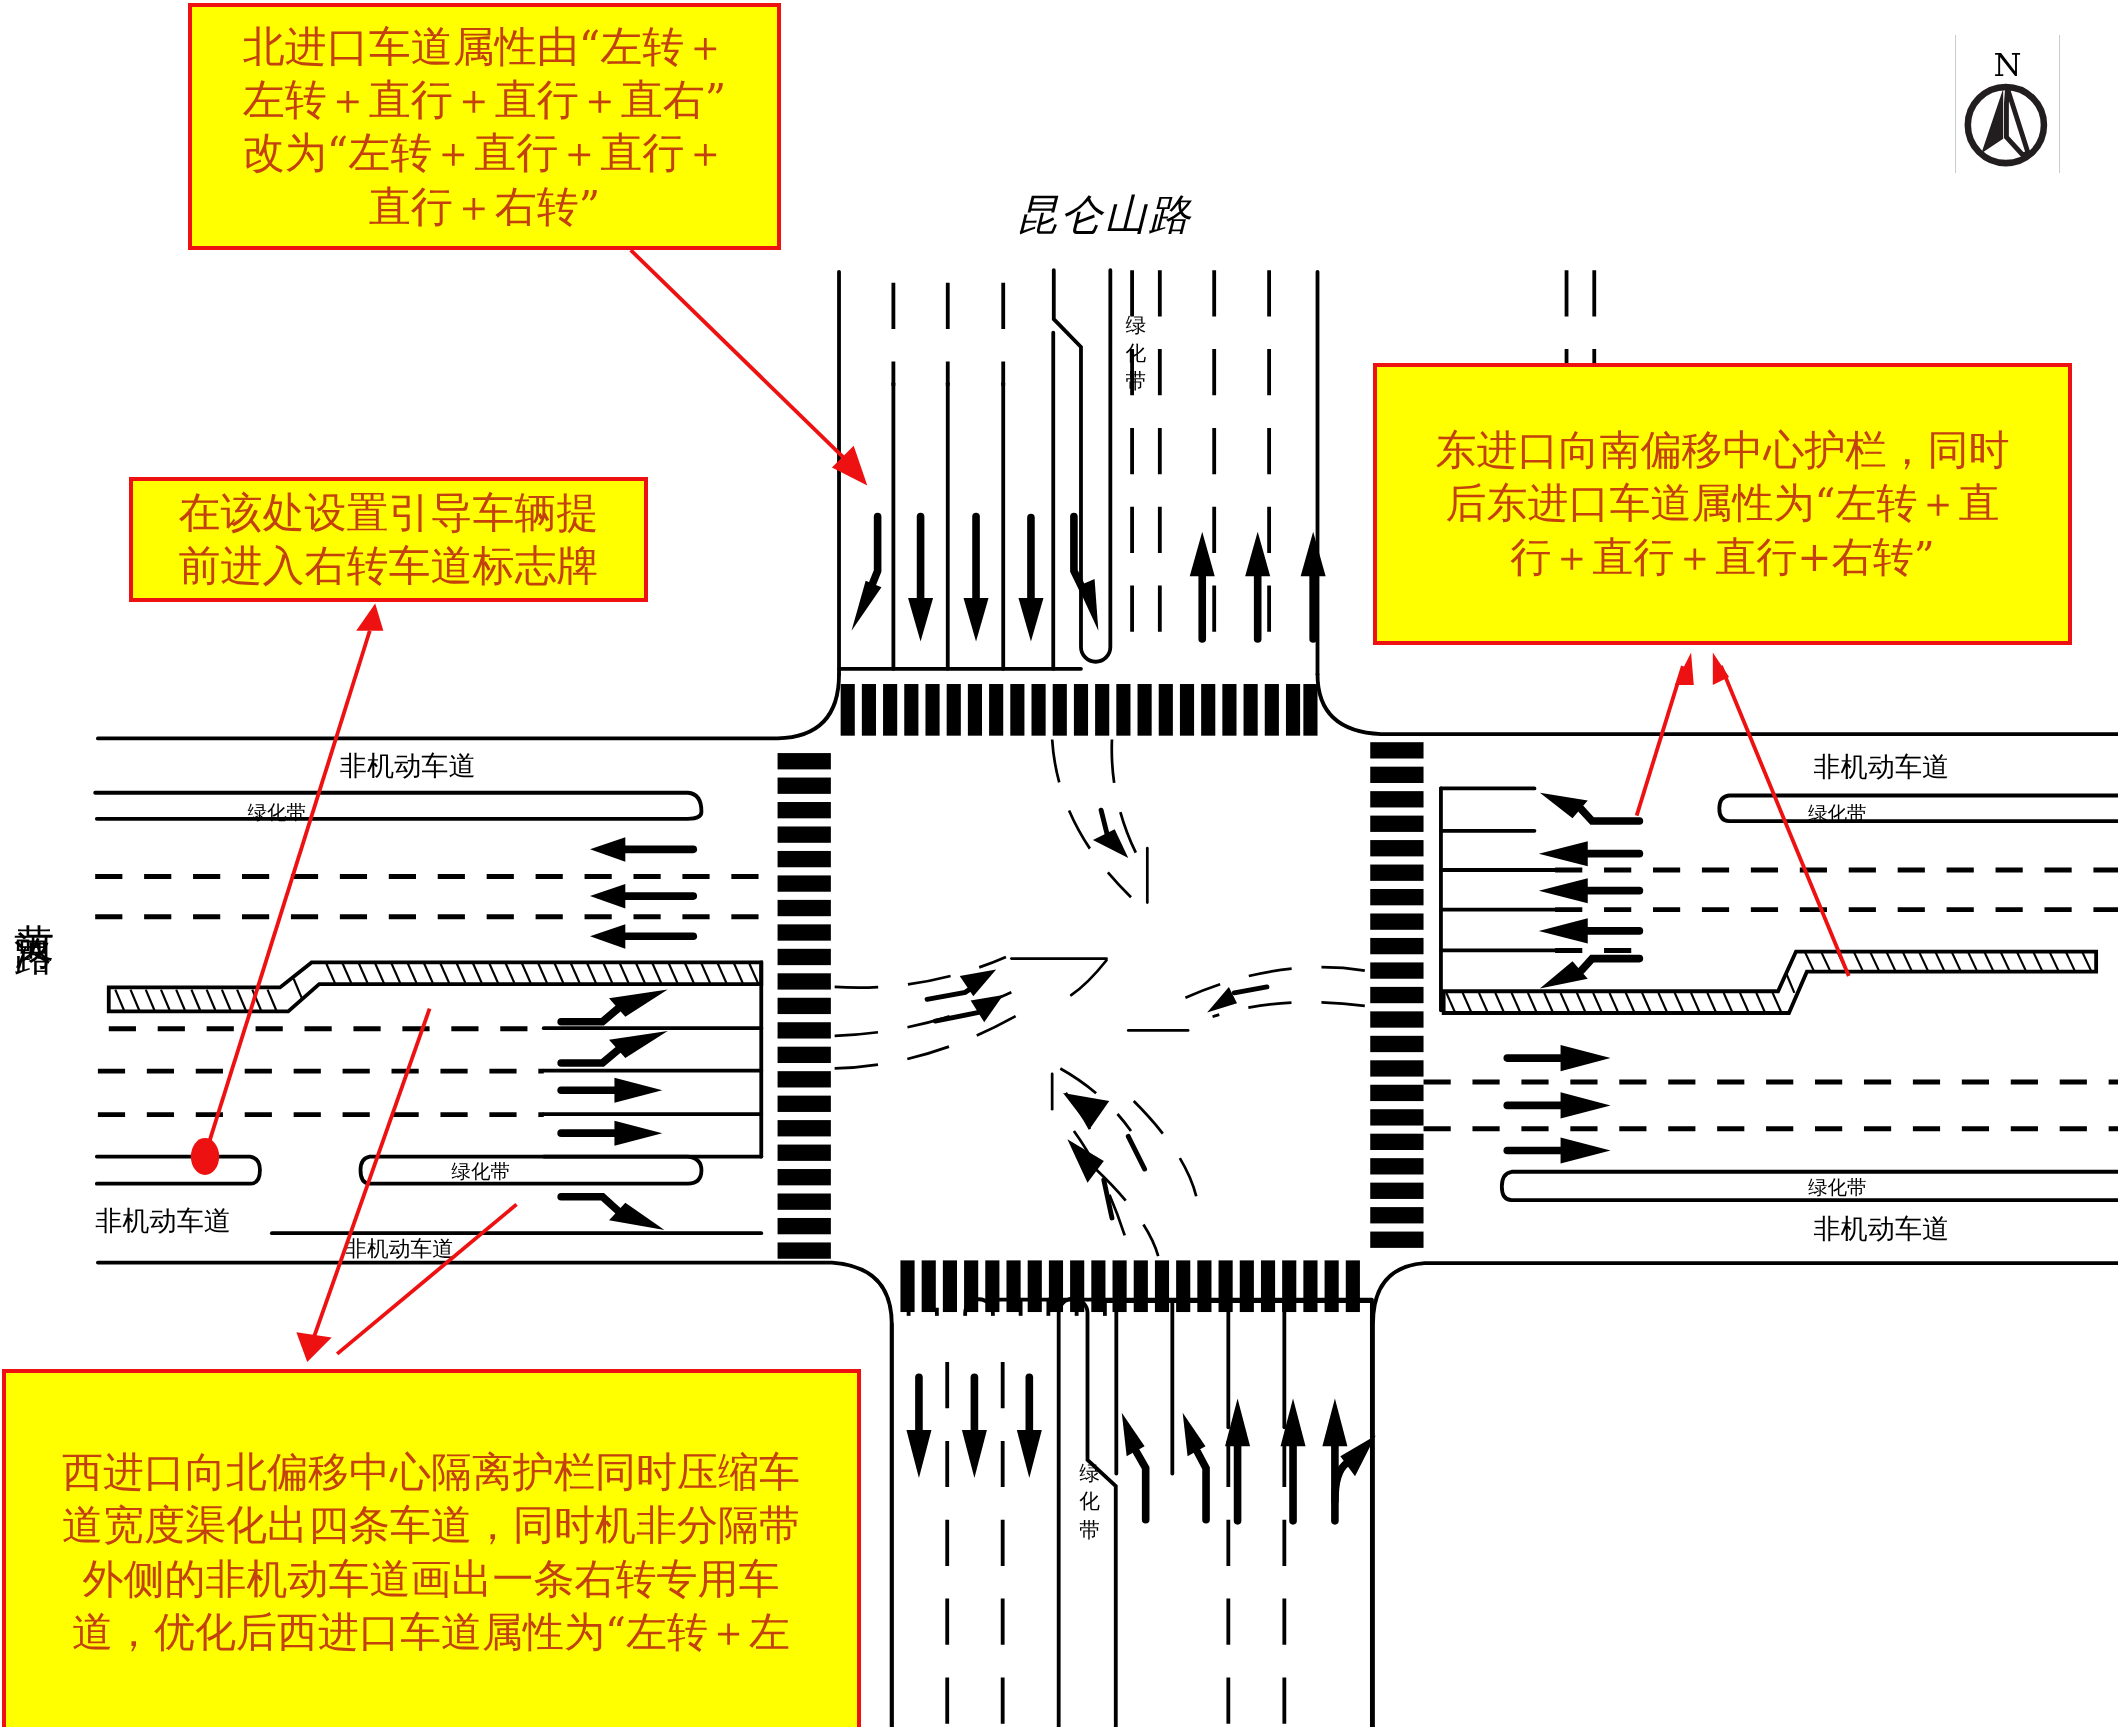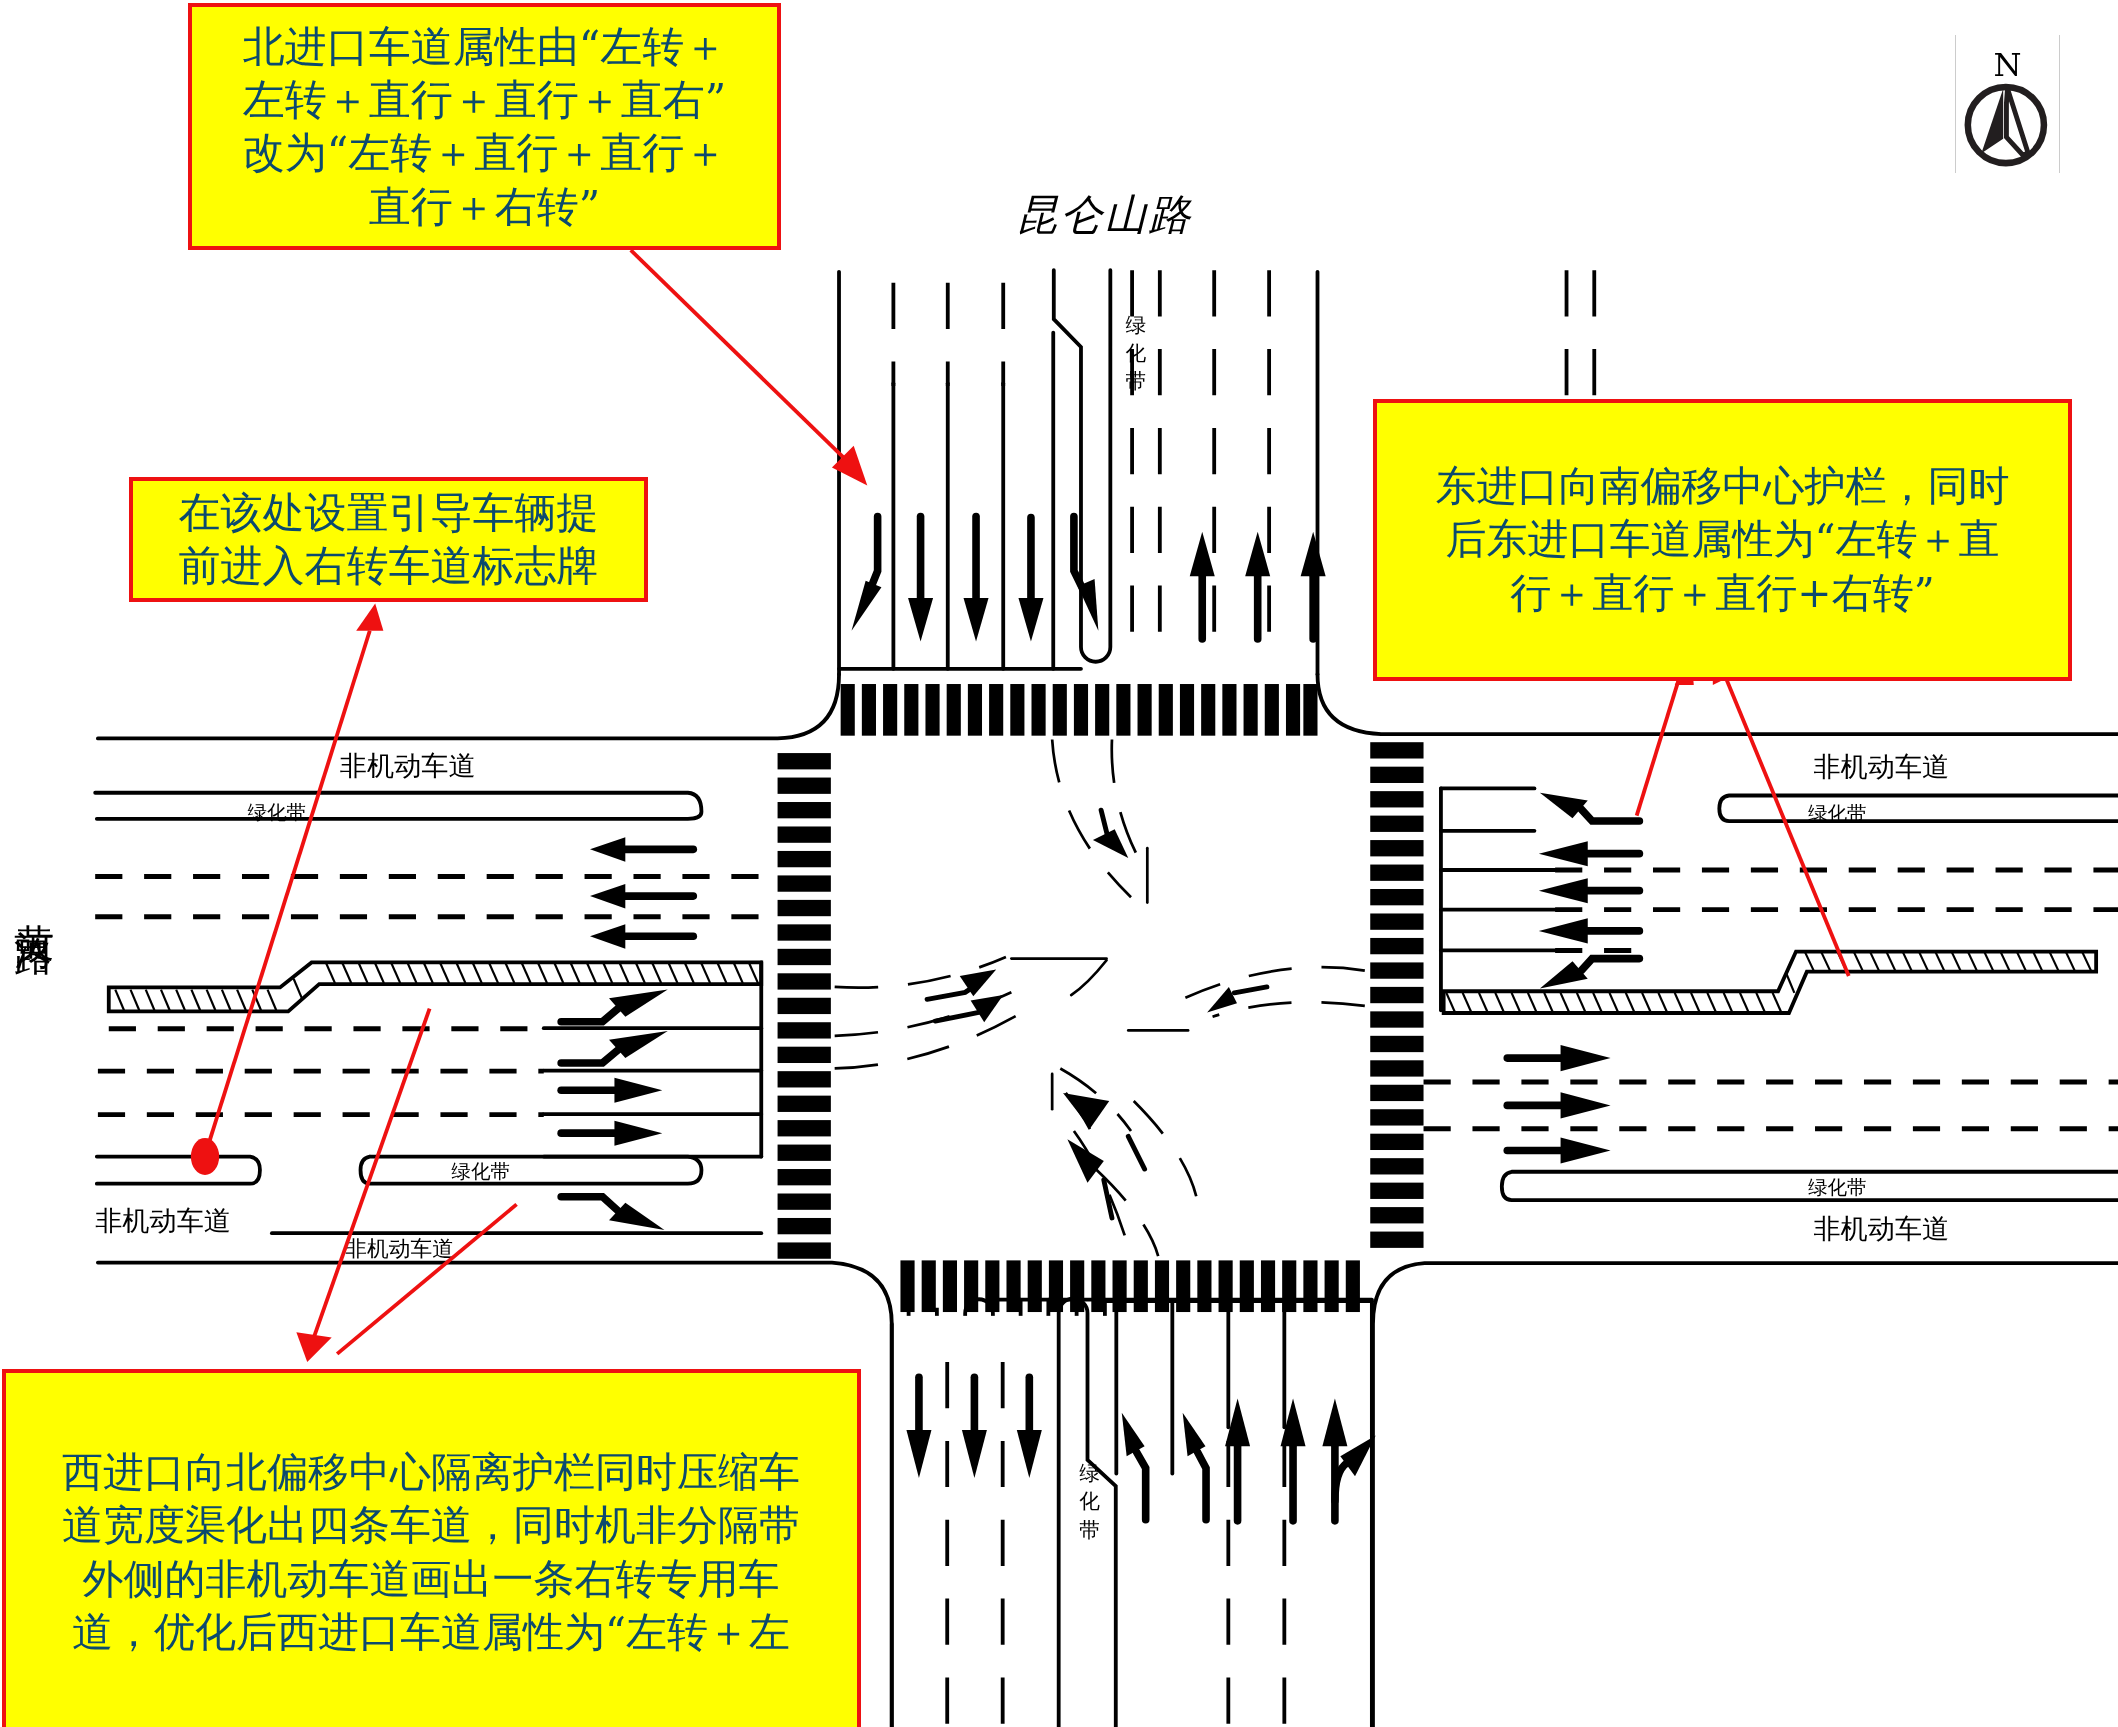--- a/index.html
+++ b/index.html
@@ -15,21 +15,21 @@
   .head { fill: #000; }
   .red { stroke: #ee1111; stroke-width: 7; fill: none; }
   .redhead { fill: #ee1111; }
   .svgtxt { font-family: "DejaVu Serif", "Liberation Serif", serif; fill: #000; }
 
   .callout {
     position: absolute;
     background: #ffff00;
     border: 4.9px solid #ee1111;
     box-sizing: border-box;
-    color: #0c4a6e;
+    color: #c2410c;
     font-family: "DejaVu Serif", "Liberation Serif", serif;
     text-align: center;
     display: flex; align-items: center; justify-content: center;
     line-height: 1.27;
     padding: 5.4px 13px;
   }
   .callout span { display: block; }
   .road-label {
     position: absolute;
     font-family: "DejaVu Serif", "Liberation Serif", serif;
@@ -545,21 +545,21 @@
 
 <div class="callout" style="left:188px; top:2.7px; width:593px; height:247px; font-size:42px;">
   <div>
     <span>北进口车道属性由“左转＋</span>
     <span>左转＋直行＋直行＋直右”</span>
     <span>改为“左转＋直行＋直行＋</span>
     <span>直行＋右转”</span>
   </div>
 </div>
 
-<div class="callout" style="left:1373px; top:363px; width:699px; height:282px; font-size:41px; line-height:1.3;margin-top:36px;">
+<div class="callout" style="left:1373px; top:363px; width:699px; height:282px; font-size:41px; line-height:1.3;">
   <div>
     <span>东进口向南偏移中心护栏，同时</span>
     <span>后东进口车道属性为“左转＋直</span>
     <span>行＋直行＋直行+右转”</span>
   </div>
 </div>
 
 <div class="callout" style="left:129px; top:477px; width:519px; height:125px; font-size:42px; line-height:1.25;">
   <div>
     <span>在该处设置引导车辆提</span>

